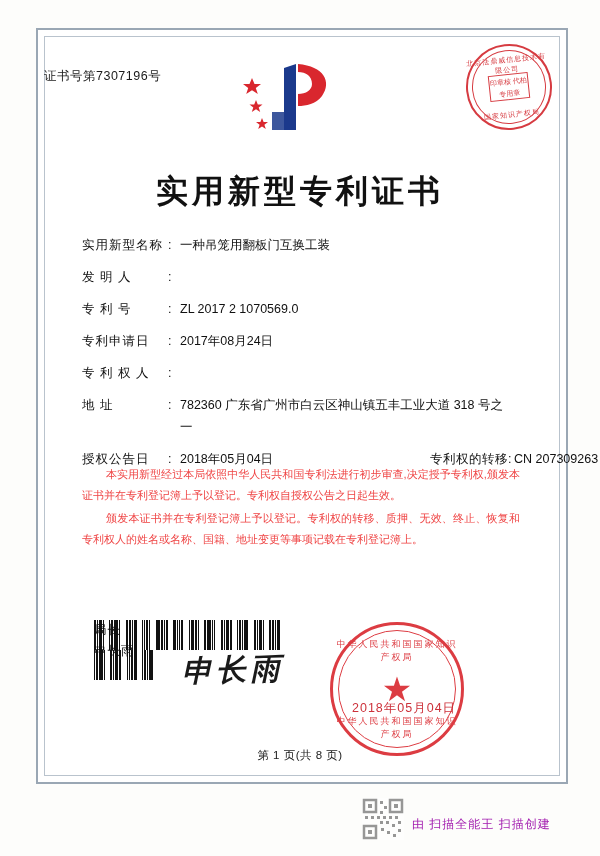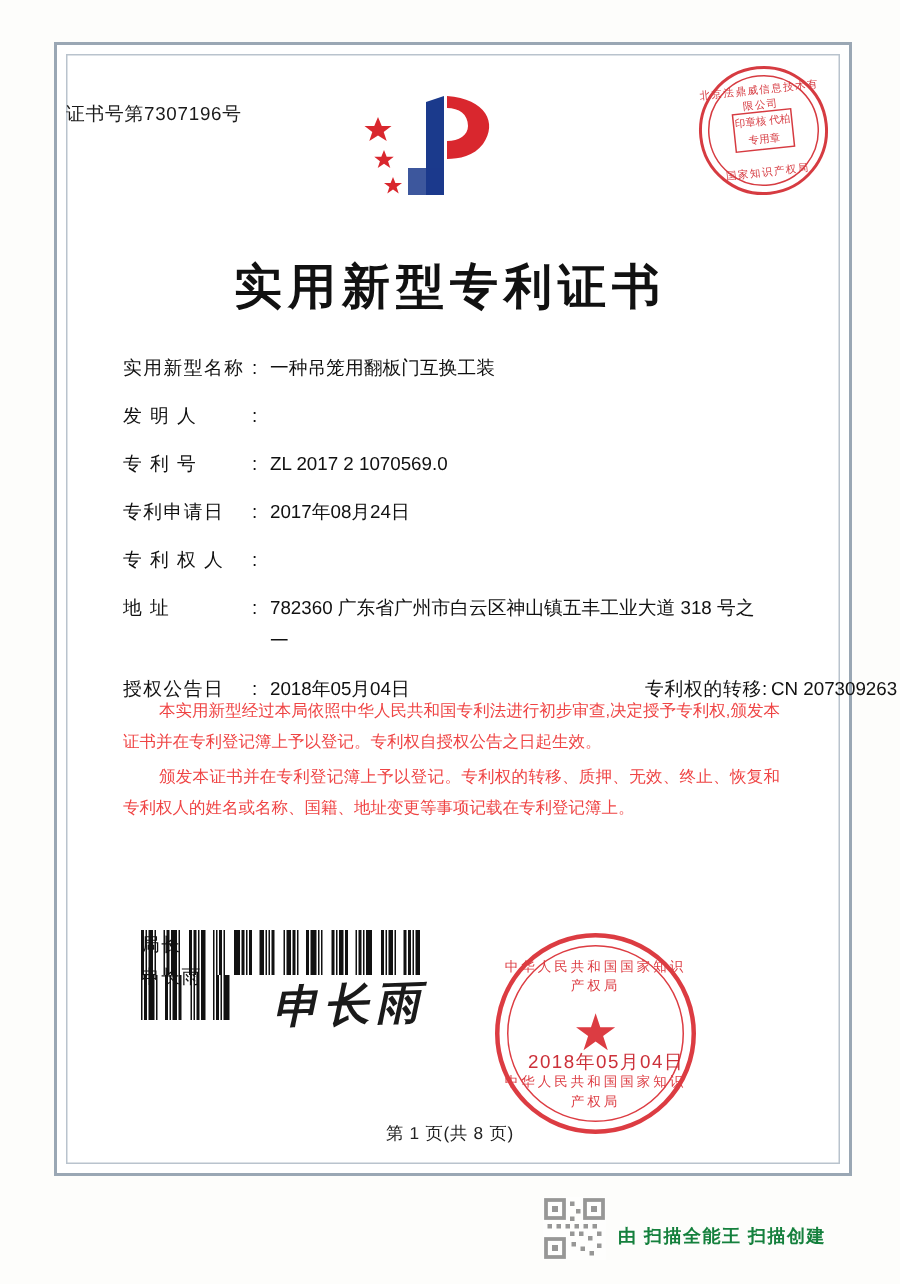--- a/index.html
+++ b/index.html
@@ -301,23 +301,22 @@
     top: 798px;
     width: 42px;
     height: 42px;
     opacity: 0.55;
   }
   .scan-note {
     position: absolute;
     left: 412px;
     top: 816px;
     font-size: 12px;
-    color: #15803d;
+    color: #a21caf;
     letter-spacing: 1px;
-    font-weight: bold;
   }
 </style>
 </head>
 <body>
 
 <div class="page">
 
   <div class="cert-border-outer">
     <div class="cert-border-inner"></div>
     <div class="corner tl"></div>

